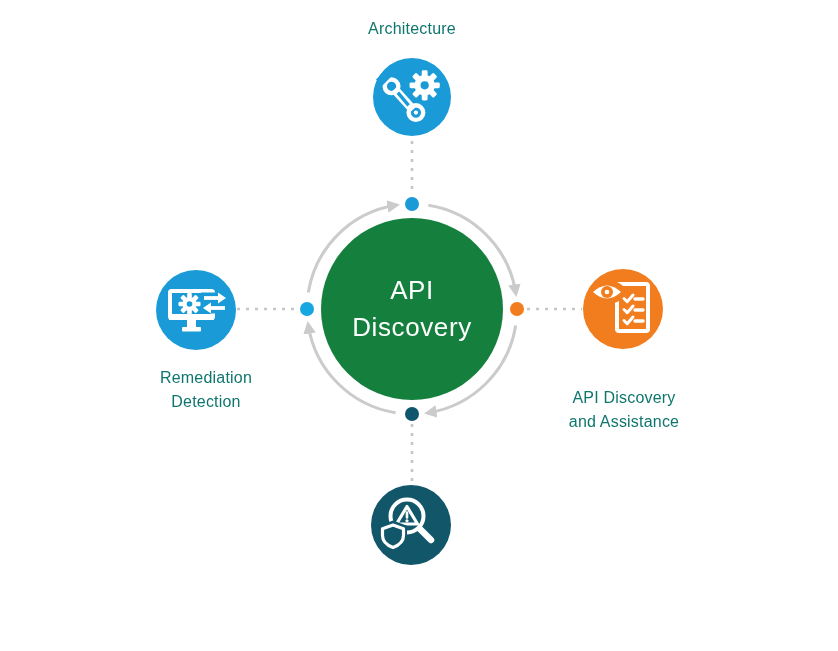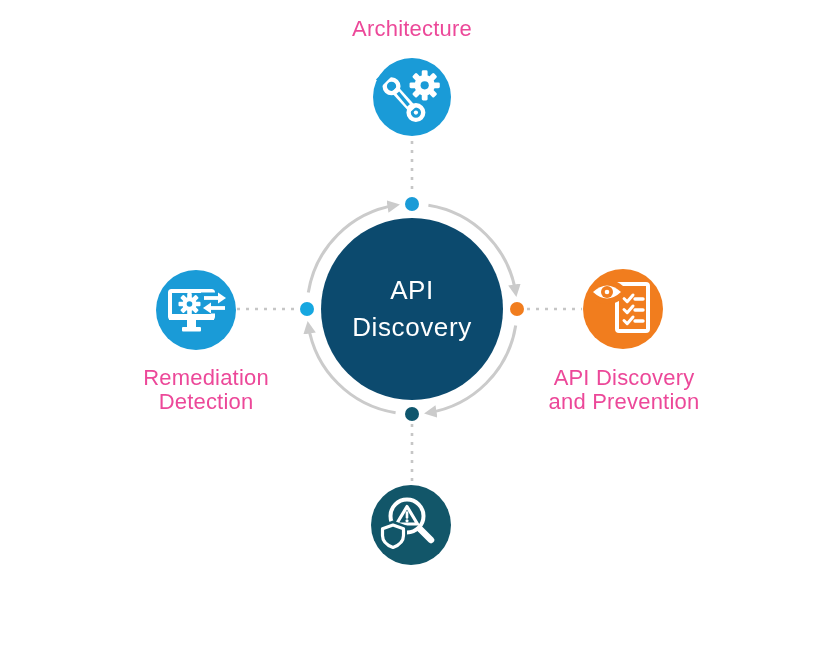--- a/index.html
+++ b/index.html
@@ -5,31 +5,31 @@
   html,body{margin:0;padding:0;background:#ffffff;}
   .canvas{
     position:relative;width:838px;height:651px;background:#ffffff;overflow:hidden;
     font-family:"Liberation Sans", sans-serif;
   }
   .layer{position:absolute;left:0;top:0;}
   .icon-circle{position:absolute;border-radius:50%;display:flex;align-items:center;justify-content:center;}
   .icon-circle svg{width:100%;height:100%;display:block;}
   .node-label{
     position:absolute;width:220px;text-align:center;
-    color:#ec4899;font-size:22px;line-height:24px;font-weight:500;letter-spacing:.2px;
+    color:#0f766e;font-size:16px;line-height:24px;font-weight:500;letter-spacing:.2px;
   }
   .center-circle{
     position:absolute;left:321px;top:218px;width:182px;height:182px;border-radius:50%;
-    background:#0c4a6e;display:flex;flex-direction:column;align-items:center;justify-content:center;
+    background:#15803d;display:flex;flex-direction:column;align-items:center;justify-content:center;
   }
   .center-circle .line{
     color:#ffffff;font-size:26px;line-height:37px;font-weight:500;letter-spacing:.6px;text-align:center;
   }
   .lbl-top{left:302px;top:17px;}
-  .lbl-right{left:514px;top:366px;}
+  .lbl-right{left:514px;top:386px;}
   .lbl-left{left:96px;top:366px;}
   .lbl-bottom{left:301px;top:580px;}
   .circ-top{left:373px;top:58px;width:78px;height:78px;background:#1a9bd7;}
   .circ-right{left:583px;top:269px;width:80px;height:80px;background:#f17d1e;}
   .circ-left{left:156px;top:270px;width:80px;height:80px;background:#1a9bd7;}
   .circ-bottom{left:371px;top:485px;width:80px;height:80px;background:#125669;}
 </style>
 </head>
 <body>
 
@@ -111,21 +111,21 @@
       </g>
 
       <ellipse cx="24" cy="23" rx="18" ry="12" fill="#f17d1e"></ellipse>
       <path d="M10 23 Q24 10 38 23 Q24 36 10 23 Z" fill="#fff"></path>
       <circle cx="24" cy="23" r="6" fill="#f17d1e"></circle>
       <circle cx="24" cy="23" r="2.3" fill="#fff"></circle>
     </svg>
   </div>
   <div class="node-label lbl-right">
     <div>API Discovery</div>
-    <div>and Prevention</div>
+    <div>and Assistance</div>
   </div>
 
   <div class="icon-circle circ-left">
     <svg viewBox="0 0 80 80">
 
       <rect x="14" y="21" width="43" height="27" rx="1.5" fill="none" stroke="#fff" stroke-width="4"></rect>
       <rect x="13" y="44" width="45" height="6" fill="#fff"></rect>
       <rect x="31" y="50" width="9" height="7" fill="#fff"></rect>
       <rect x="26" y="57" width="19" height="4.5" rx="1" fill="#fff"></rect>
 

